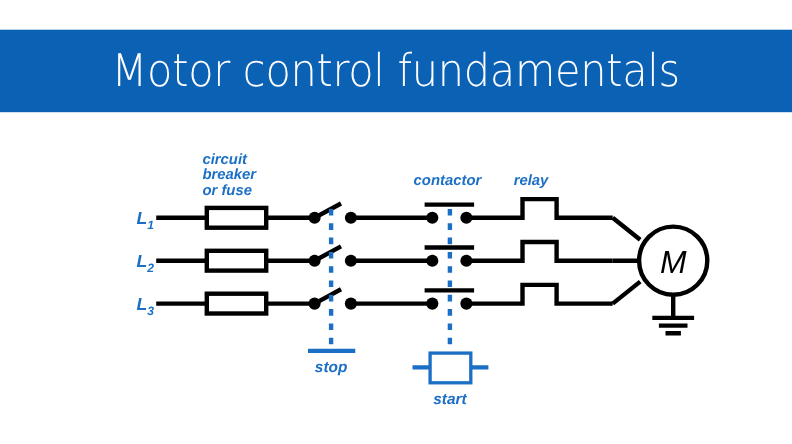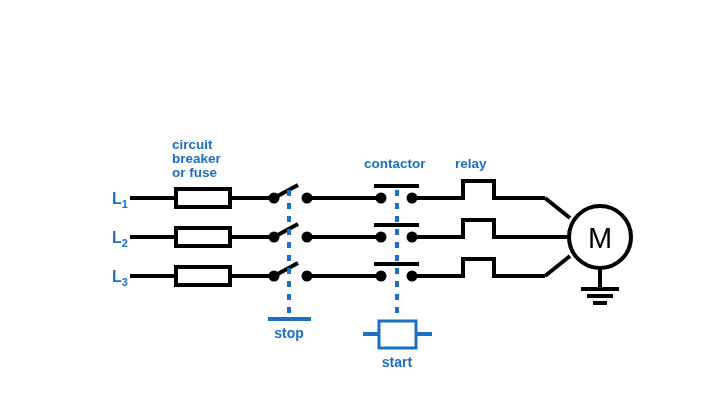--- a/index.html
+++ b/index.html
@@ -40,41 +40,45 @@
     font-weight: 300;
     letter-spacing: -0.3px;
     line-height: 1;
     white-space: nowrap;
     transform: scaleX(0.92);
     transform-origin: center;
   }
   
   #diagram {
     position: absolute;
-    left: 0;
+    left: 12px;
     top: 102px;
     width: 628px;
     height: 302px;
+    font-style: italic;
   }
   #diagram svg { display: block; }
   
   #eaton-logo {
     position: absolute;
     left: 34px;
     top: 316px;
     width: 200px;
     height: 62px;
   }
   #eaton-logo svg { display: block; }
 </style>
 </head>
 <body>
 
 <div id="slide">
 
+  <div id="title-banner">
+    <div id="title-text">Motor control fundamentals</div>
+  </div>
 
   <div id="diagram">
     <svg width="720" height="302" viewBox="0 0 720 302" xmlns="http://www.w3.org/2000/svg">
 
       <g>
         <text x="172" y="47" font-family="Liberation Sans, sans-serif" font-size="13.5" font-weight="bold" fill="#1b6fc4">circuit</text>
         <text x="172" y="61" font-family="Liberation Sans, sans-serif" font-size="13.5" font-weight="bold" fill="#1b6fc4">breaker</text>
         <text x="172" y="75" font-family="Liberation Sans, sans-serif" font-size="13.5" font-weight="bold" fill="#1b6fc4">or fuse</text>
       </g>
 

